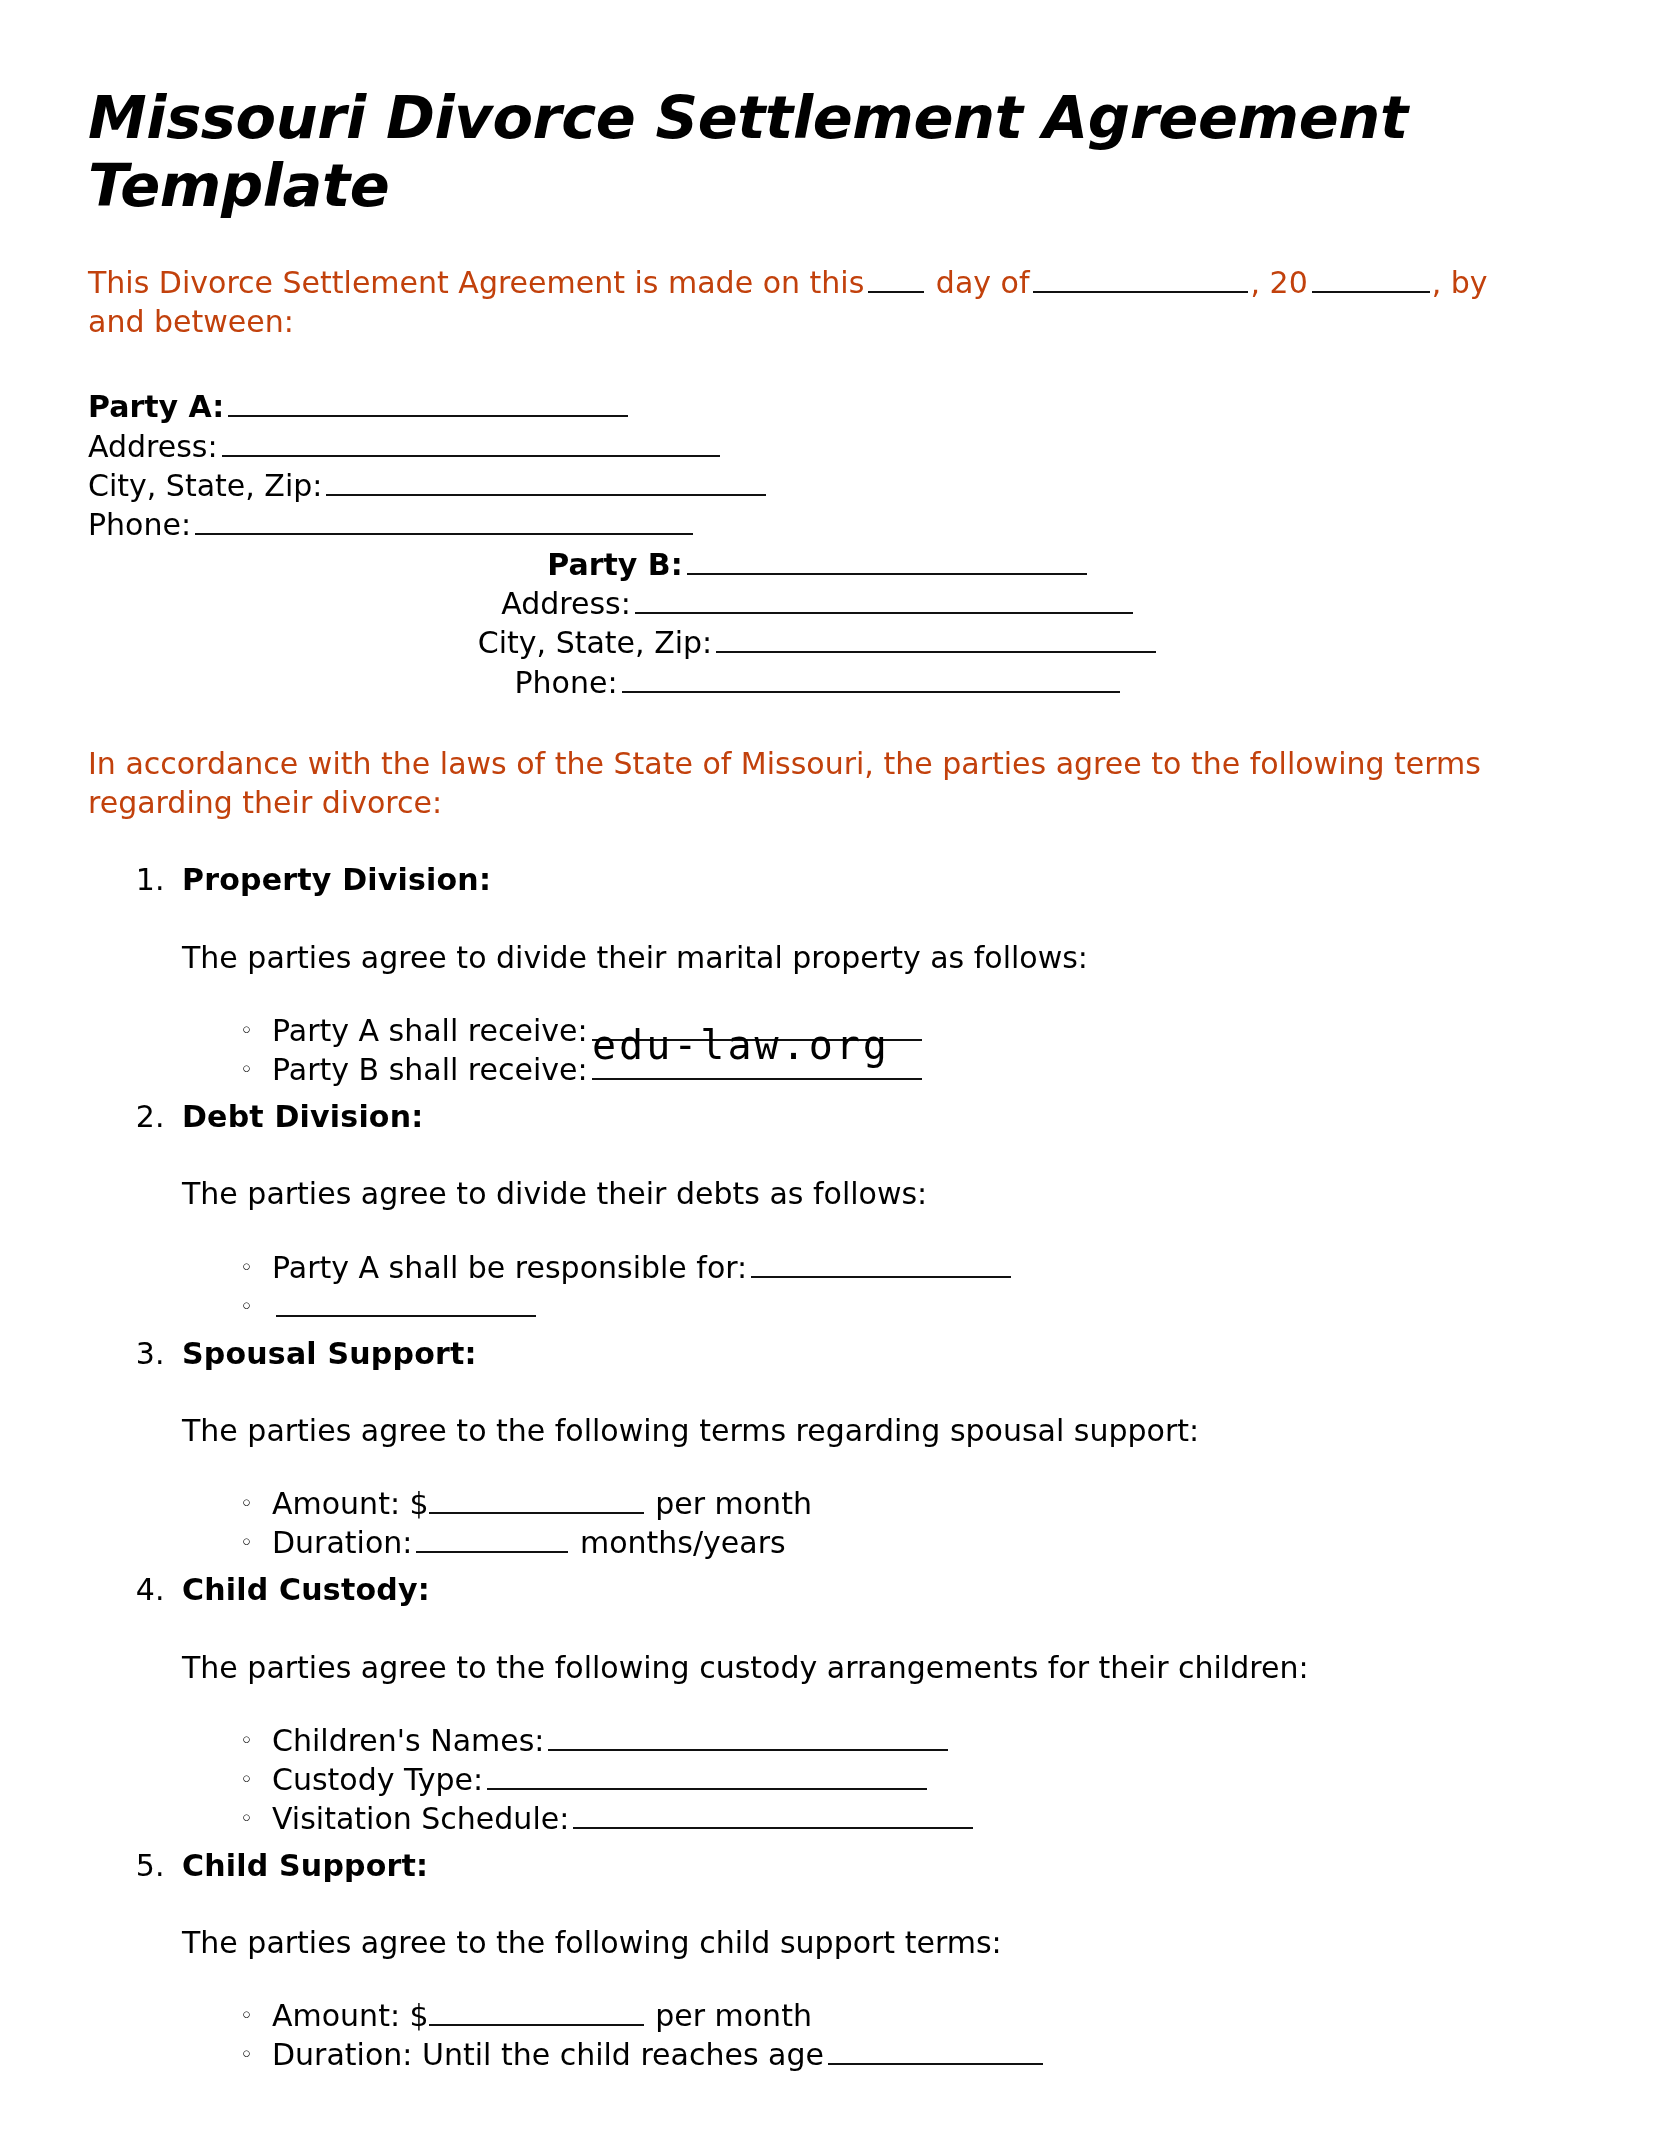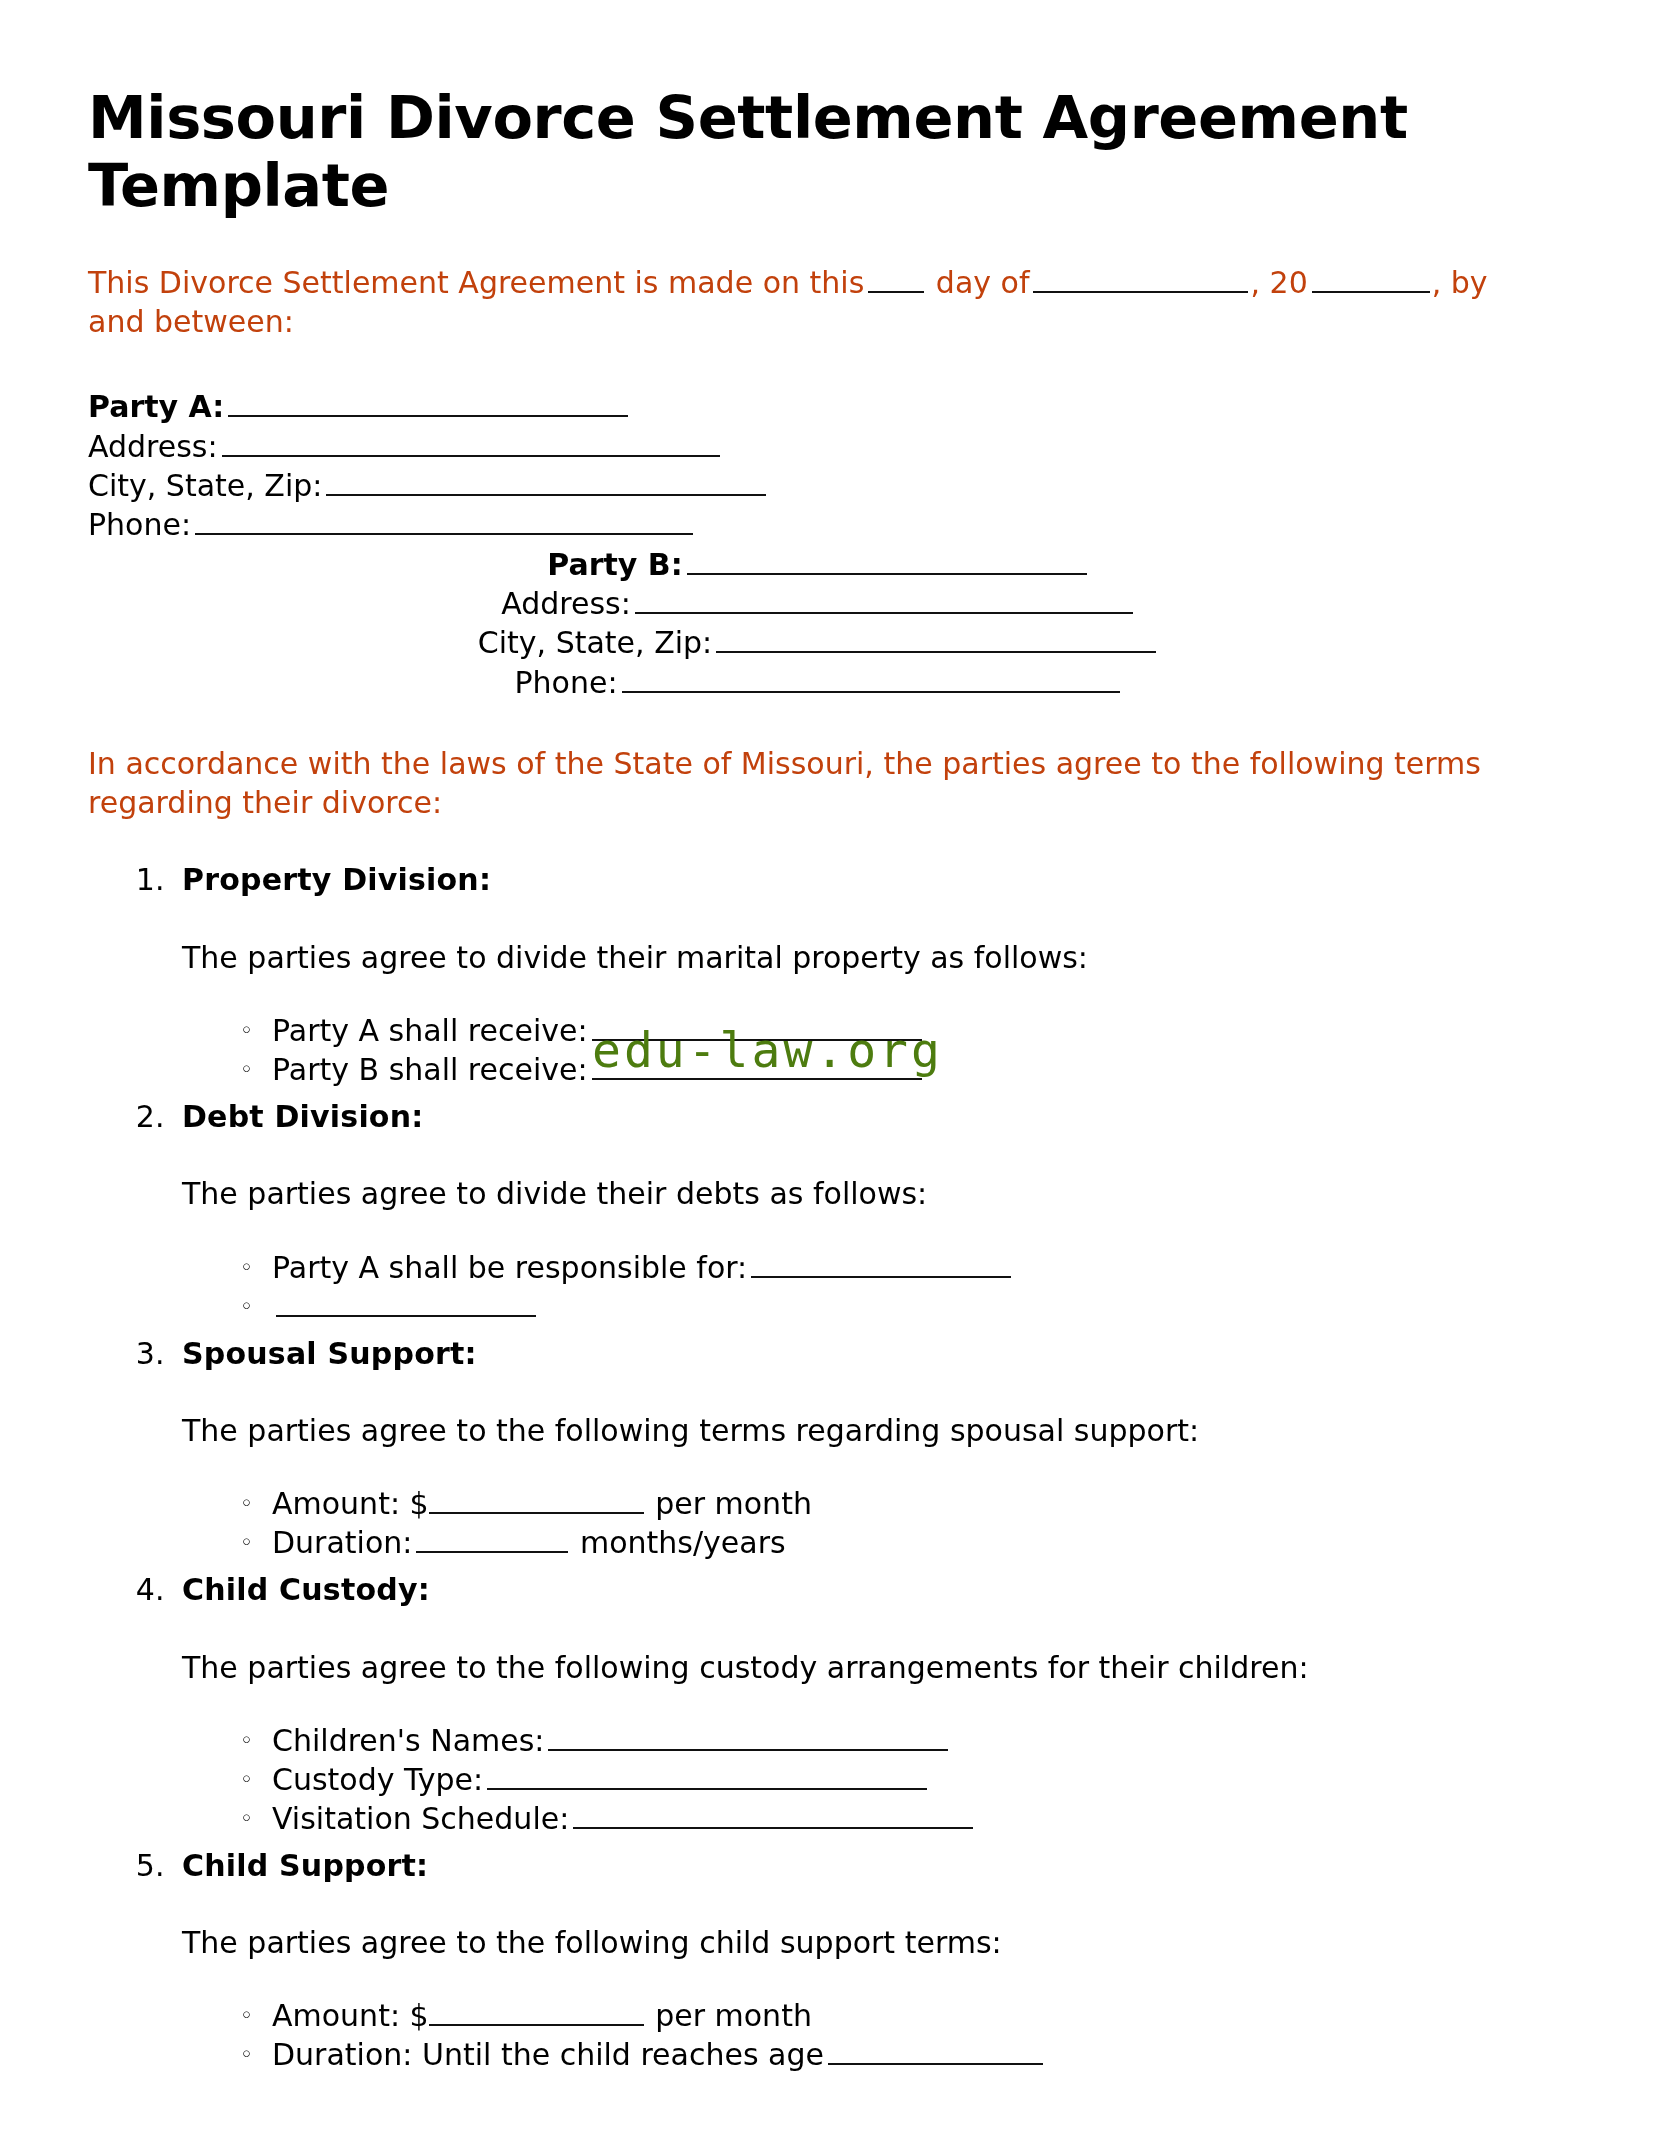--- a/index.html
+++ b/index.html
@@ -37,20 +37,21 @@
   h1.doc-title {
     font-family: "DejaVu Sans", sans-serif;
     font-weight: bold;
     font-size: 59px;
     line-height: 1.16;
     letter-spacing: -0.4px;
     margin: 0 0 0 0;
     padding: 0;
     color: #000;
     width: 1458px;
+    font-style: italic;
   }
 
   p.para {
     font-size: 30px;
     line-height: 1.31;
     margin: 42px 0 0 0;
     padding: 0;
     color: #c2410c;
   }
 
@@ -127,23 +128,23 @@
     font-size: 22px;
     line-height: 1.78;
     color: #000;
   }
 
   .watermark {
     position: absolute;
     left: 592px;
     top: 1022px;
     font-family: "DejaVu Sans Mono", monospace;
-    font-size: 48px;
+    font-size: 40px;
     letter-spacing: 3px;
-    color: #4d7c0f;
+    color: #000000;
     white-space: nowrap;
     pointer-events: none;
     z-index: 5;
   }
 </style>
 </head>
 <body>
 
 <div class="page">
   <div class="content">

